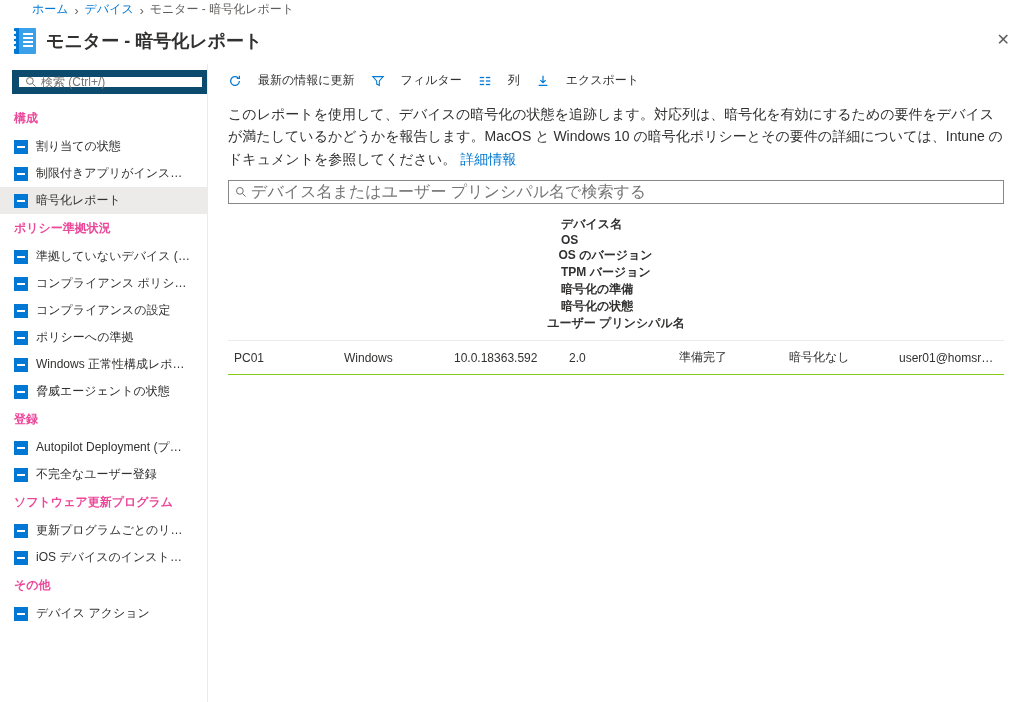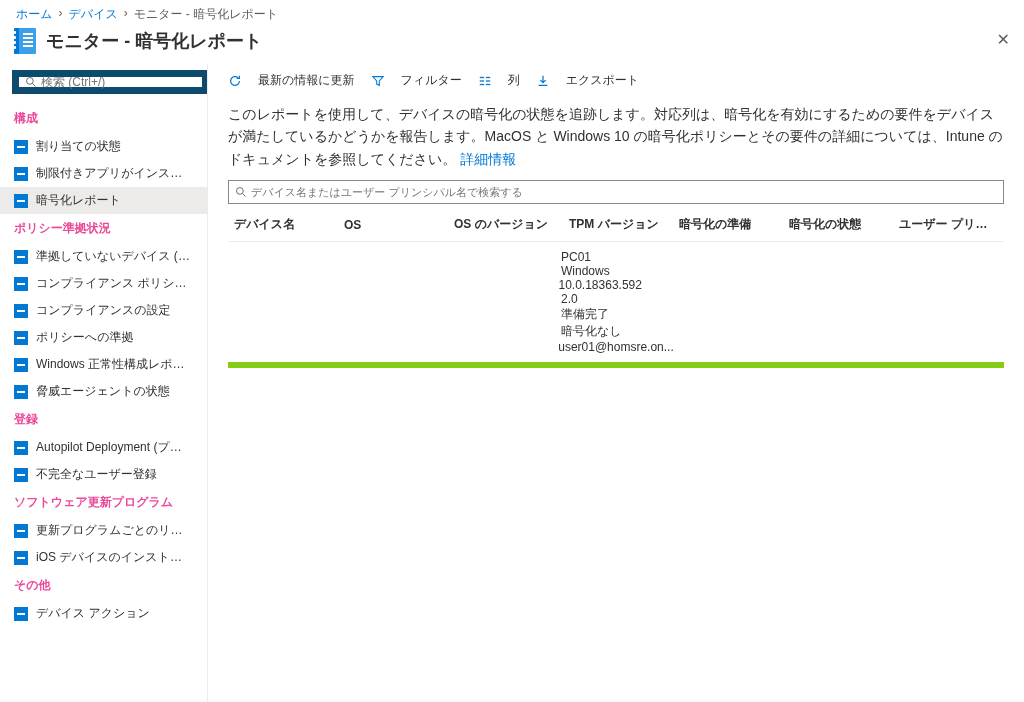--- a/index.html
+++ b/index.html
@@ -1,19 +1,19 @@
 <!DOCTYPE html>
 <html><head>
 <meta charset="utf-8">
 <style>
 * { box-sizing: border-box; margin: 0; padding: 0; }
 body { font-family: "Segoe UI", Meiryo, sans-serif; font-size: 12px; color: #323130; background: #fff; width: 1024px; height: 702px; overflow: hidden; }
 
 
-.breadcrumb { display: flex; align-items: flex-start; padding: 6px 16px; font-size: 12px; height: 24px; }
+.breadcrumb { display: flex; align-items: flex-end; padding: 6px 16px; font-size: 12px; height: 24px; margin-left: 16px; }
 .breadcrumb a { color: #0078d4; text-decoration: none; }
 .breadcrumb .sep { color: #605e5c; margin: 0 6px; }
 .breadcrumb .current { color: #605e5c; }
 
 
 .blade-header { display: flex; align-items: center; padding: 4px 16px 10px 14px; position: relative; }
 .blade-header .blade-icon { width: 22px; height: 26px; margin-right: 10px; }
 .blade-header .title { font-size: 18px; font-weight: 600; }
 .blade-header .close { position: absolute; right: 14px; top: 6px; cursor: pointer; font-size: 16px; color: #605e5c; }
 
@@ -50,27 +50,27 @@
 .toolbar .tbtn { display:flex; align-items:center; gap:16px; font-size:12px; color:#323130; cursor:pointer; }
 .toolbar .tbtn .ticon { width:14px; height:14px; color:#0078d4; }
 
 
 .desc { padding: 6px 20px 10px 20px; font-size:14px; line-height:1.6; }
 .desc a { color:#0078d4; text-decoration:none; }
 
 
 .filterrow { margin:0 20px 0 20px; border:1px solid #8a8886; display:flex; align-items:center; height:24px; padding:0 6px; }
 .filterrow .sicon { width:12px; height:12px; margin-right:4px; color:#605e5c; }
-.filterrow input { border:none; outline:none; font-size:11px; flex:1; }
+.filterrow input { border:none; outline:none; font-size:16px; flex:1; }
 
 
 .tbl { margin: 4px 20px 0 20px; }
 .thead, .trow { display:flex; align-items:center; font-size:12px; }
-.thead { padding:8px 6px; border-bottom:1px solid #edebe9; font-weight:600; color:#323130; }
-.trow { padding:8px 6px; border-bottom:6px solid #84cc16;flex-direction:column; }
+.thead { padding:8px 6px; border-bottom:1px solid #edebe9; font-weight:600; color:#323130;flex-direction:column; }
+.trow { padding:8px 6px; border-bottom:1px solid #84cc16; }
 .c-dev { width:110px; } .c-os { width:110px; } .c-osv { width:115px; } .c-tpm { width:110px; } .c-ready { width:110px; } .c-state { width:110px; } .c-upn { flex:1; overflow:hidden; text-overflow:ellipsis; white-space:nowrap; }
 
 </style>
 </head>
 <body>
 
 <div class="breadcrumb">
   <a href="#">ホーム</a>
   <span class="sep">›</span>
   <a href="#">デバイス</a>

